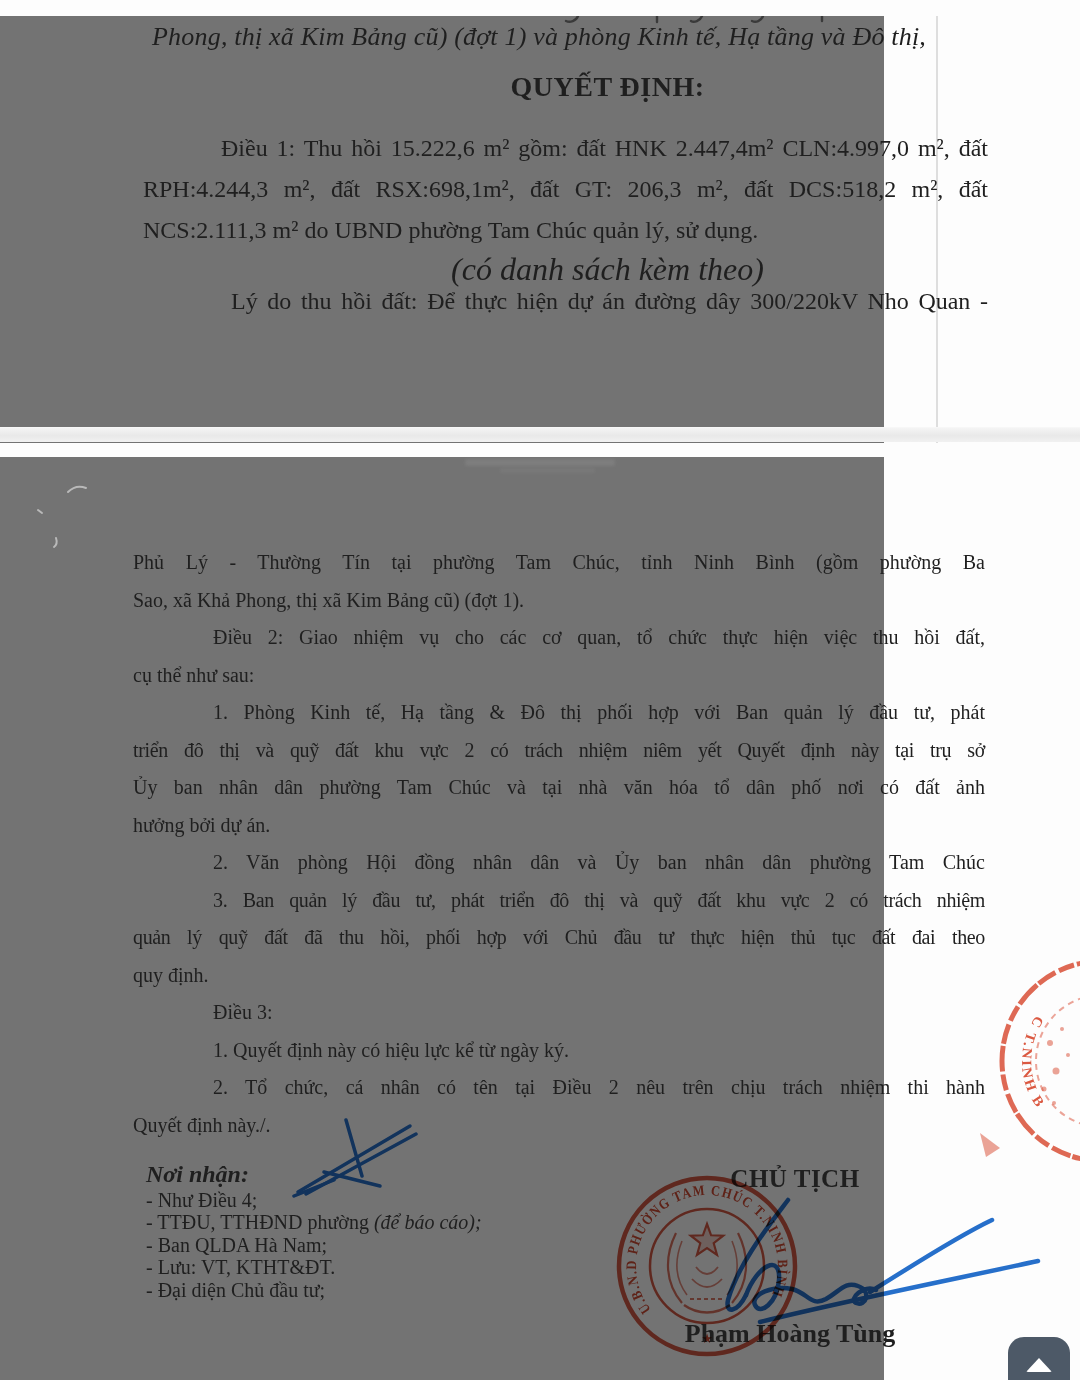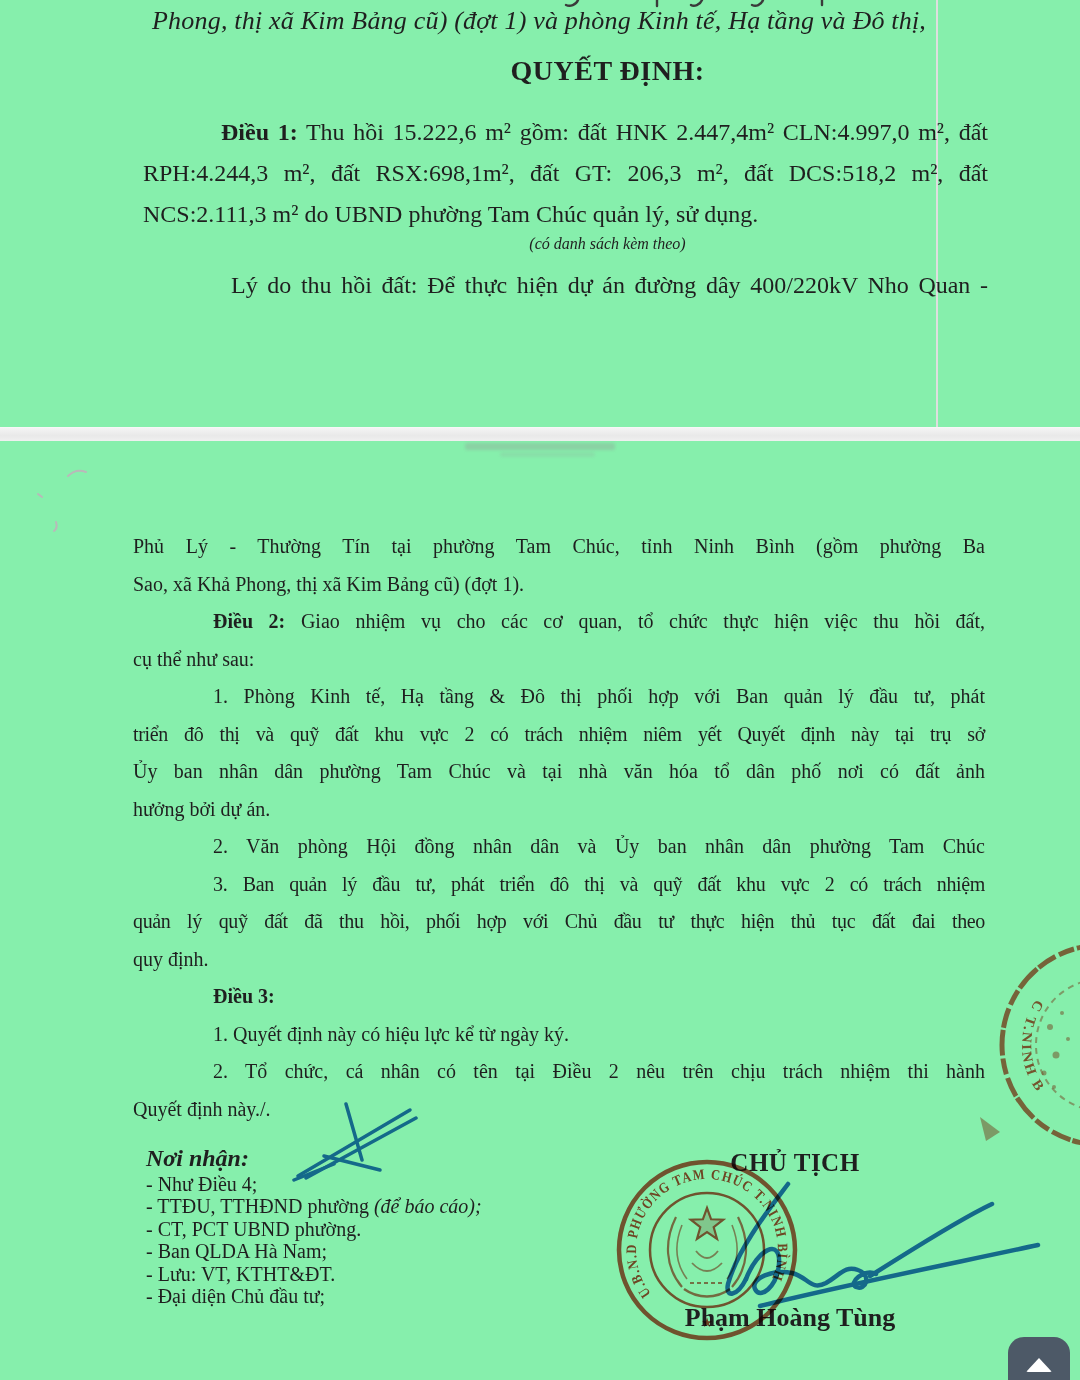--- a/index.html
+++ b/index.html
@@ -4,47 +4,47 @@
 <style>
   html,body{margin:0;padding:0;background:#ffffff;}
   .screen{
     position:relative;width:1080px;height:1380px;overflow:hidden;
     background:#fdfdfd;
     font-family:"Liberation Serif","DejaVu Serif",serif;
     color:#1f1f1f;
   }
   .abs{position:absolute;}
   
-  .page{position:absolute;left:0;width:1080px;background:#86efac;}
+  .page{position:absolute;left:0;width:884px;background:#737373;margin-top:16px;}
   .page1{top:0;height:427px;}
   .page2{top:441px;height:939px;}
   .separator{
     position:absolute;left:0;top:427px;width:1080px;height:14px;
     background:linear-gradient(#f4f4f4,#e9e9e9 55%,#f1f1f1);
     border-top:1px solid #f7f7f7;
   }
   .scanline{position:absolute;left:936px;top:0;width:2px;height:427px;background:#dedede;}
   .fragment-line{
     position:absolute;left:152px;top:6px;font-size:26px;font-style:italic;
     white-space:nowrap;letter-spacing:.2px;
   }
   .center-col{position:absolute;left:140px;width:935px;text-align:center;}
   .heading{top:55px;font-size:28px;font-weight:bold;letter-spacing:.5px;}
-  .attach-note{top:235px;font-size:16px;font-style:italic;text-align:center;}
+  .attach-note{top:235px;font-size:32px;font-style:italic;text-align:center;}
   .p1-body{position:absolute;left:143px;top:112px;width:845px;font-size:24px;}
   .p1-body .ln{line-height:41px;height:41px;}
   .reason{position:absolute;left:143px;top:266px;width:845px;font-size:24px;
     line-height:38px;text-align:justify;text-align-last:justify;}
   .reason .inner{padding-left:88px;display:block;}
   
   .ln{white-space:normal;}
   .j{text-align:justify;text-align-last:justify;}
   .ind{padding-left:80px;}
   .tight{letter-spacing:-0.35px;}
-  .b{font-weight:bold;}
+  .b{font-weight:normal;}
   .it{font-style:italic;}
   
   .p2-body{position:absolute;left:133px;top:87px;width:852px;font-size:20px;}
   .p2-body .ln{line-height:37.5px;height:37.5px;}
   
   .recipients{position:absolute;left:146px;top:706px;font-size:20px;line-height:22.5px;}
   .recipients .hdr{font-weight:bold;font-style:italic;font-size:24px;margin-bottom:3px;}
   
   .sig-title{position:absolute;left:690px;top:708px;width:210px;text-align:center;
     font-size:25px;font-weight:bold;letter-spacing:.5px;}
@@ -90,21 +90,21 @@
 
     <div class="p1-body">
       <div class="ln j"><span class="b" style="padding-left:78px;">Điều 1:</span><span> Thu hồi 15.222,6 m² gồm: đất HNK 2.447,4m² CLN:4.997,0 m², đất</span></div>
       <div class="ln j"><span>RPH:4.244,3 m², đất RSX:698,1m², đất GT: 206,3 m², đất DCS:518,2 m², đất</span></div>
       <div class="ln"><span>NCS:2.111,3 m² do UBND phường Tam Chúc quản lý, sử dụng.</span></div>
     </div>
 
     <div class="center-col attach-note">(có danh sách kèm theo)</div>
 
     <div class="reason">
-      <span class="inner">Lý do thu hồi đất: Để thực hiện dự án đường dây 400/220kV Nho Quan -</span>
+      <span class="inner">Lý do thu hồi đất: Để thực hiện dự án đường dây 300/220kV Nho Quan -</span>
     </div>
   </div>
 
   <div class="separator"></div>
 
   <div class="page page2">
 
     <div class="smudge" style="left:465px;top:2px;width:150px;height:7px;"></div>
     <div class="smudge" style="left:500px;top:11px;width:95px;height:5px;opacity:.55;"></div>
 
@@ -132,21 +132,20 @@
       <div class="ln ind"><span class="b">Điều 3:</span></div>
       <div class="ln ind"><span>1. Quyết định này có hiệu lực kể từ ngày ký.</span></div>
       <div class="ln j ind"><span>2. Tổ chức, cá nhân có tên tại Điều 2 nêu trên chịu trách nhiệm thi hành</span></div>
       <div class="ln"><span>Quyết định này./.</span></div>
     </div>
 
     <div class="recipients">
       <div class="hdr">Nơi nhận:</div>
       <div><span>- Như Điều 4;</span></div>
       <div><span>- TTĐU, TTHĐND phường </span><span class="it">(để báo cáo);</span></div>
-      <div><span>- CT, PCT UBND phường.</span></div>
       <div><span>- Ban QLDA Hà Nam;</span></div>
       <div><span>- Lưu: VT, KTHT&amp;ĐT.</span></div>
       <div><span>- Đại diện Chủ đầu tư;</span></div>
     </div>
 
     <div class="sig-title">CHỦ TỊCH</div>
     <div class="sig-name">Phạm Hoàng Tùng</div>
 
     <svg class="abs blend" style="left:612px;top:714px;" width="190" height="190" viewBox="0 0 190 190">
       <g stroke="#d04a33" fill="none" opacity="0.92">

